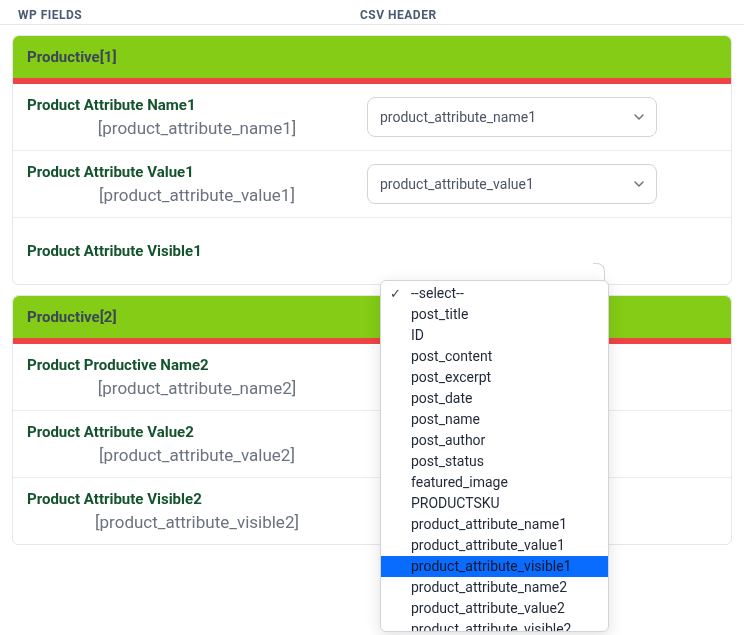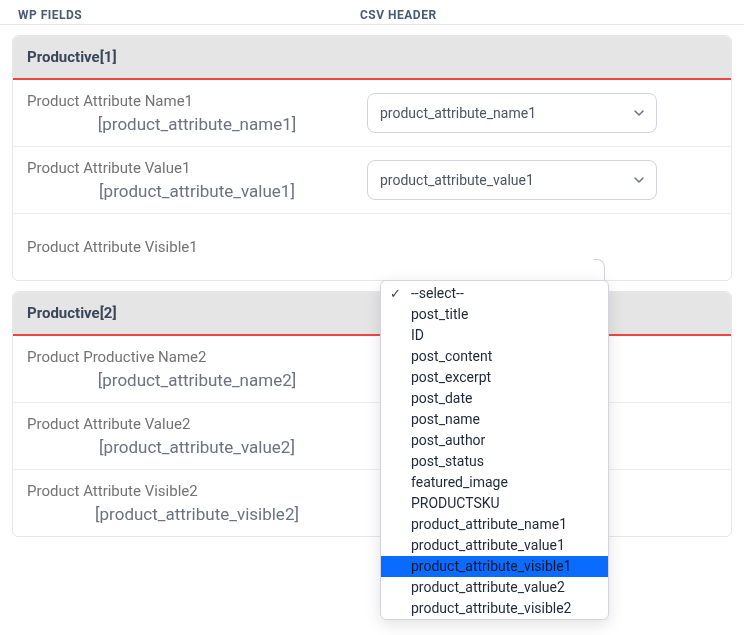--- a/index.html
+++ b/index.html
@@ -26,47 +26,47 @@
     }
     .header-col.left { flex: 0 0 342px; }
     .group {
       margin: 10px 12px 0 12px;
       border: 1px solid #e5e7eb;
       border-radius: 6px;
       overflow: visible;
       background: #fff;
     }
     .group-header {
-      background: #e5e5e5;
+      background: #84cc16;
       padding: 12px 14px;
       font-weight: 700;
       font-size: 15px;
       color: #3b4658;
-      border-bottom: 2px solid #ef4444;
+      border-bottom: 6px solid #ef4444;
       border-top-left-radius: 6px;
       border-top-right-radius: 6px;
     }
     .field-row {
       display: flex;
       align-items: center;
       padding: 12px 14px;
       border-bottom: 1px solid #ebedf0;
       position: relative;
     }
     .field-row:last-child { border-bottom: none; }
     .field-left {
       flex: 0 0 340px;
       display: flex;
       flex-direction: column;
       gap: 4px;
     }
     .field-label {
-      font-weight: 400;
+      font-weight: 700;
       font-size: 15px;
-      color: #737373;
+      color: #14532d;
     }
     .field-slug {
       font-size: 17px;
       color: #6b7280;
       text-align: center;
     }
     .field-right {
       flex: 1;
       max-width: 290px;
     }
@@ -235,15 +235,16 @@
     <div class="dropdown-item">post_excerpt</div>
     <div class="dropdown-item">post_date</div>
     <div class="dropdown-item">post_name</div>
     <div class="dropdown-item">post_author</div>
     <div class="dropdown-item">post_status</div>
     <div class="dropdown-item">featured_image</div>
     <div class="dropdown-item">PRODUCTSKU</div>
     <div class="dropdown-item">product_attribute_name1</div>
     <div class="dropdown-item">product_attribute_value1</div>
     <div class="dropdown-item highlighted">product_attribute_visible1</div>
+    <div class="dropdown-item">product_attribute_name2</div>
     <div class="dropdown-item">product_attribute_value2</div>
     <div class="dropdown-item">product_attribute_visible2</div>
   </div>
 
 </body></html>

